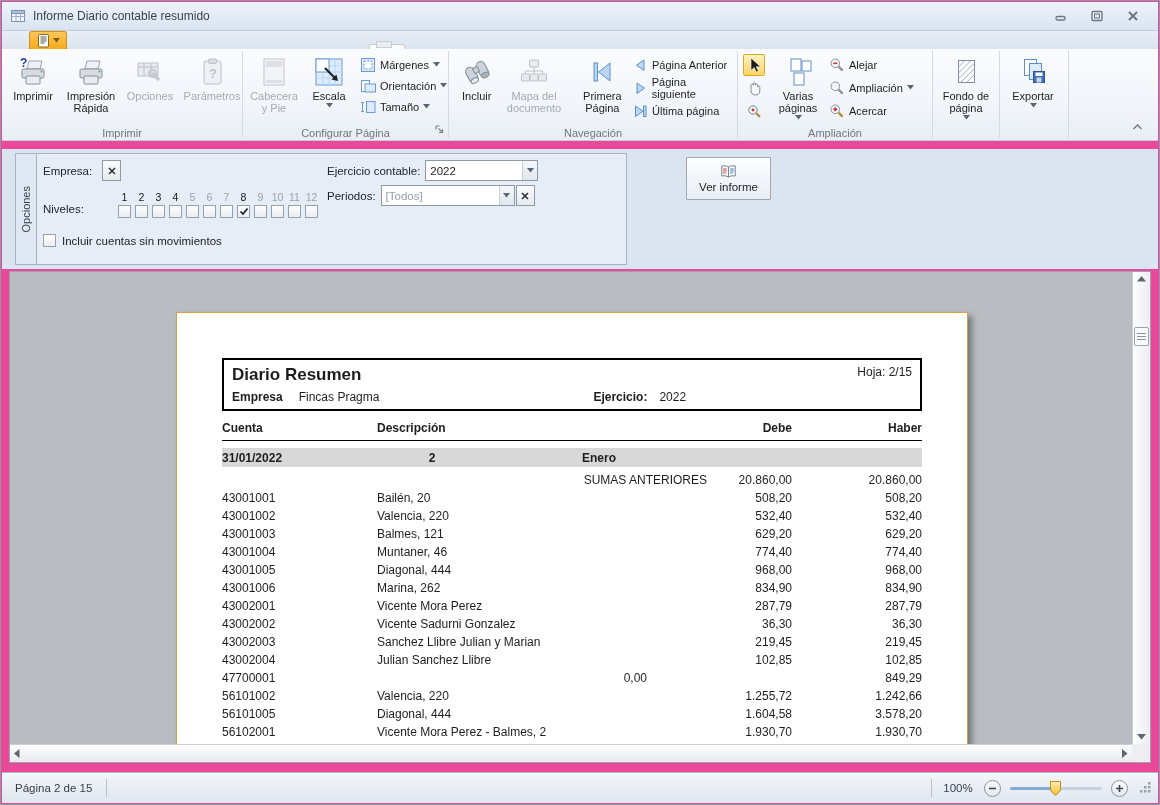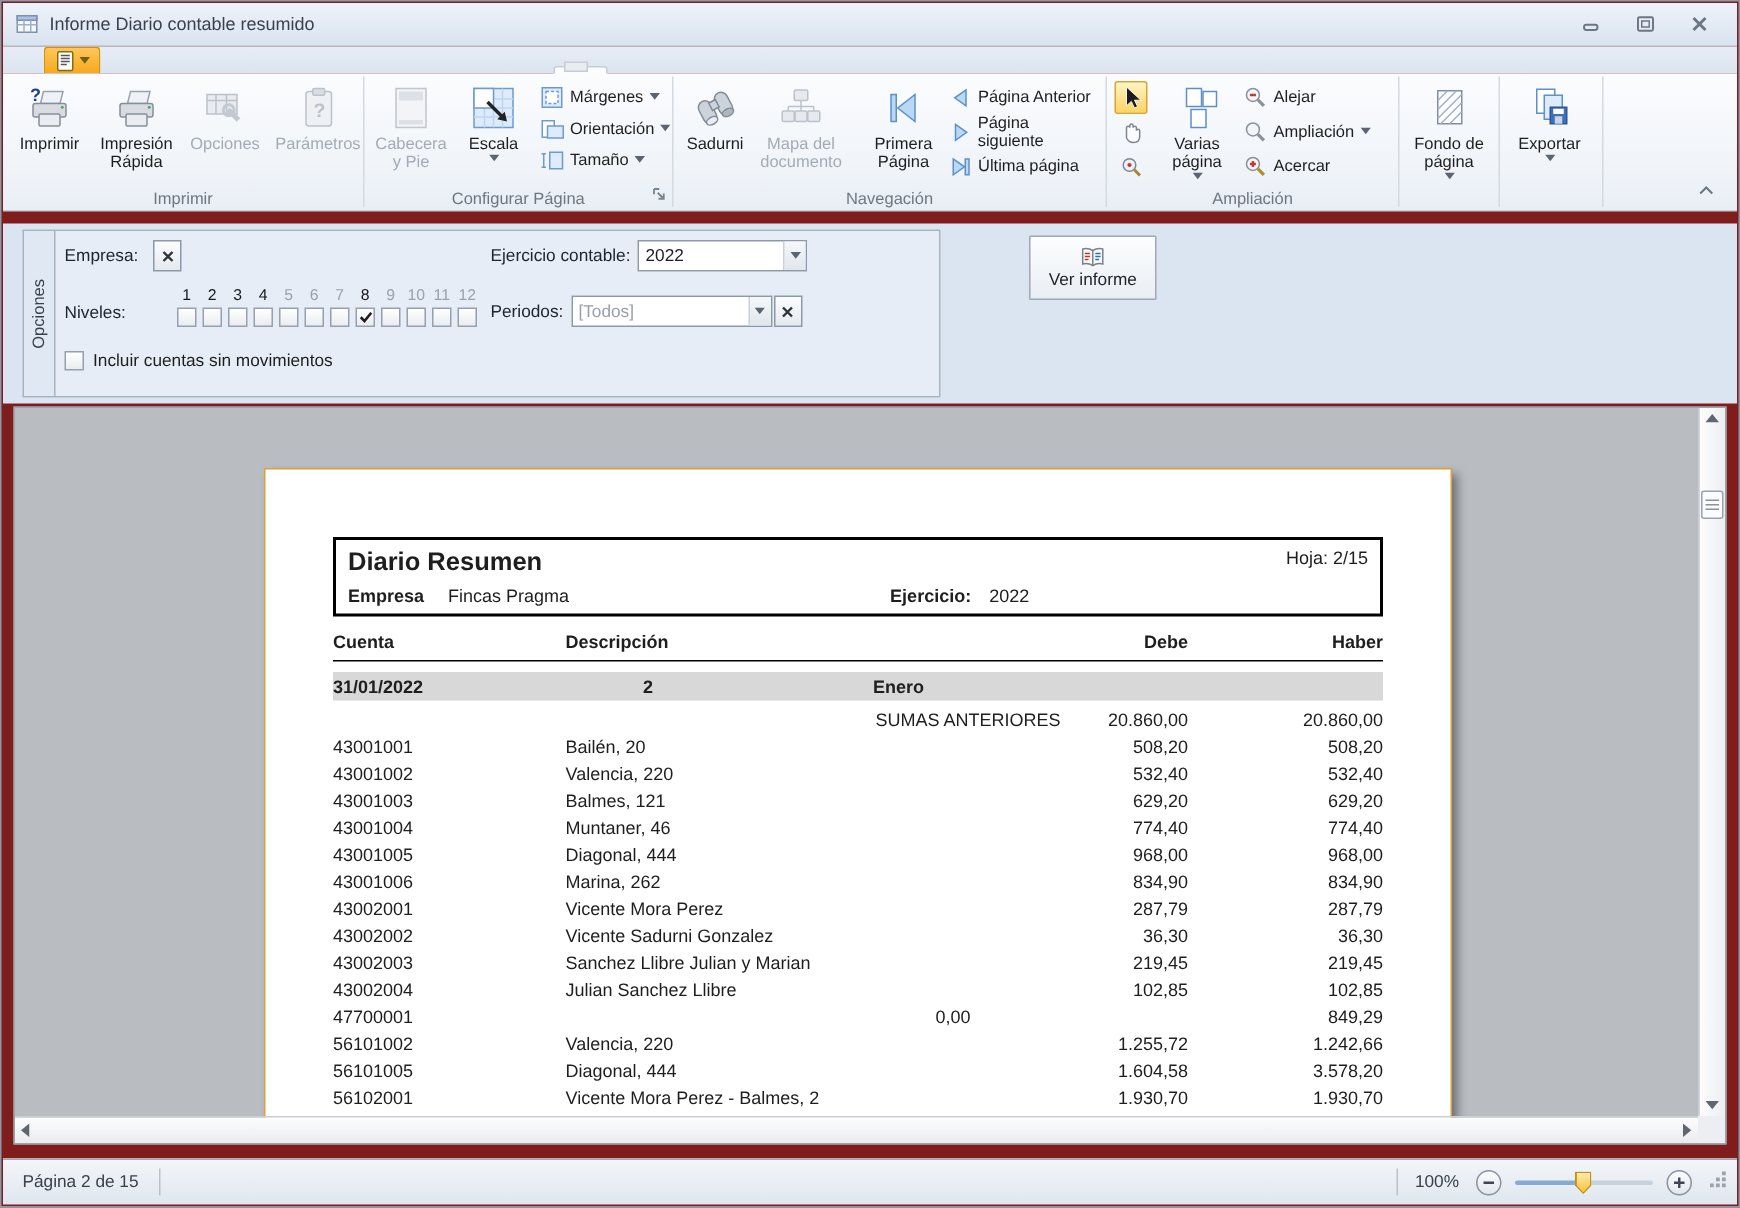--- a/index.html
+++ b/index.html
@@ -1,18 +1,18 @@
 <!DOCTYPE html>
 <html><head>
 <meta charset="utf-8">
 <style>
   * { margin:0; padding:0; box-sizing:border-box; }
   html,body { width:1160px; height:805px; overflow:hidden; }
   body { font-family:"Liberation Sans","DejaVu Sans",sans-serif; font-size:12px; color:#1e1e1e; background:#cfd6de; }
-  .window { position:absolute; inset:0; background:#7f1d1d; border:1px solid #8b98a8; }
+  .window { position:absolute; inset:0; background:#ec4899; border:1px solid #8b98a8; }
 
   
   .titlebar { position:absolute; left:1px; right:1px; top:1px; height:29px;
     background:linear-gradient(#eef3fa,#d9e3f0); display:flex; align-items:center; padding:0 8px;
     border-bottom:1px solid #c3cedb; }
   .titlebar .ticon { display:inline-flex; margin-right:7px; }
   .titlebar .ttext { font-size:12px; color:#3a4250; }
   .win-controls { margin-left:auto; display:flex; gap:14px; align-items:center; padding-right:6px; }
   .winbtn { display:inline-flex; align-items:center; justify-content:center; width:22px; height:16px; cursor:default; }
 
@@ -72,21 +72,21 @@
   .rightgroup { position:absolute; left:284px; top:0; display:flex; align-items:center; }
   .rightgroup .olabel { margin-right:5px; }
   .niveles-row { margin-top:3px; align-items:flex-end; height:34px; }
   .niveles-row .w58 { padding-bottom:3px; }
   .niveles { display:flex; gap:4px; margin-left:17px; }
   .nivcol { width:13px; display:flex; flex-direction:column; align-items:center; gap:2px; }
   .nivnum { font-size:10.5px; color:#9aa2ac; }
   .nivnum.strong { color:#15181c; }
   .cb { width:13px; height:13px; border:1px solid #97a1ad; background:linear-gradient(#fff,#e9ecf0);
     display:flex; align-items:center; justify-content:center; }
-  .niveles-row .rightgroup { top:auto; bottom:0;align-items:center; }
+  .niveles-row .rightgroup { top:auto; bottom:12px;align-items:center; }
   .incluir-row { margin-top:16px; gap:6px; font-size:11.5px; }
   .ver-informe { position:absolute; left:684px; top:8px; width:85px; height:43px;
     border:1px solid #9fa9b6; border-radius:1px; background:linear-gradient(#fdfefe,#e9eef4);
     display:flex; flex-direction:column; align-items:center; justify-content:center; gap:2px;
     font-size:11.5px; color:#20262e; }
 
   
   .preview { position:absolute; left:8px; right:8px; top:270px; height:492px;
     background:#b9bdc2; border:1px solid #9aa3ae; overflow:hidden; }
   .page { position:absolute; left:166px; top:40px; width:792px; height:1200px;
@@ -327,21 +327,21 @@
             <svg width="32" height="32">
                 <g transform="rotate(-28 16 16)">
                   <rect x="5.5" y="8" width="9" height="16" rx="4.5" fill="#ccd3db" stroke="#828a95"></rect>
                   <rect x="17.5" y="8" width="9" height="16" rx="4.5" fill="#ccd3db" stroke="#828a95"></rect>
                   <rect x="13.5" y="11" width="5" height="5.5" fill="#ccd3db" stroke="#828a95"></rect>
                   <ellipse cx="10" cy="22.5" rx="4" ry="2.4" fill="#e9eef4" stroke="#828a95"></ellipse>
                   <ellipse cx="22" cy="22.5" rx="4" ry="2.4" fill="#aeb6c0" stroke="#828a95"></ellipse>
                 </g>
               </svg>
           </span>
-          <span class="blabel">Sadurni</span>
+          <span class="blabel">Incluir</span>
         </div>
         <div class="bigbtn disabled" style="width:62px">
           <span class="ricon">
             <svg width="32" height="32">
                 <rect x="11.5" y="4" width="9" height="7" rx="1" fill="#e6e9ee" stroke="#bcc2ca"></rect>
                 <path d="M16 11v4 M7.5 15h17 M7.5 15v3 M16 15v3 M24.5 15v3" stroke="#bcc2ca" fill="none"></path>
                 <rect x="3.5" y="18" width="8" height="7" rx="1" fill="#e6e9ee" stroke="#bcc2ca"></rect>
                 <rect x="12" y="18" width="8" height="7" rx="1" fill="#e6e9ee" stroke="#bcc2ca"></rect>
                 <rect x="20.5" y="18" width="8" height="7" rx="1" fill="#e6e9ee" stroke="#bcc2ca"></rect>
               </svg>
@@ -408,21 +408,21 @@
         <div class="bigbtn" style="width:58px">
           <span class="ricon">
             <svg width="32" height="32">
                 <g fill="#fff" stroke="#5e90c8">
                   <rect x="9" y="3" width="10" height="12"></rect>
                   <rect x="20" y="5" width="9" height="10"></rect>
                   <rect x="12" y="17" width="10" height="12"></rect>
                 </g>
               </svg>
           </span>
-          <span class="blabel">Varias página</span>
+          <span class="blabel">Varias páginas</span>
           <svg class="caret-under" width="7" height="5">
               <polygon points="0,0 7,0 3.5,4.5" fill="#5a6472"></polygon>
             </svg>
         </div>
         <div class="smallcol" style="gap:6px">
           <div class="smallitem">
             <svg width="16" height="16">
                 <circle cx="6.3" cy="6.3" r="4.3" fill="#f2f6fa" stroke="#8a919b"></circle>
                 <line x1="4.3" y1="6.3" x2="8.3" y2="6.3" stroke="#c4392f" stroke-width="1.6"></line>
                 <line x1="9.6" y1="9.6" x2="13.6" y2="13.6" stroke="#8a919b" stroke-width="2.2"></line>

